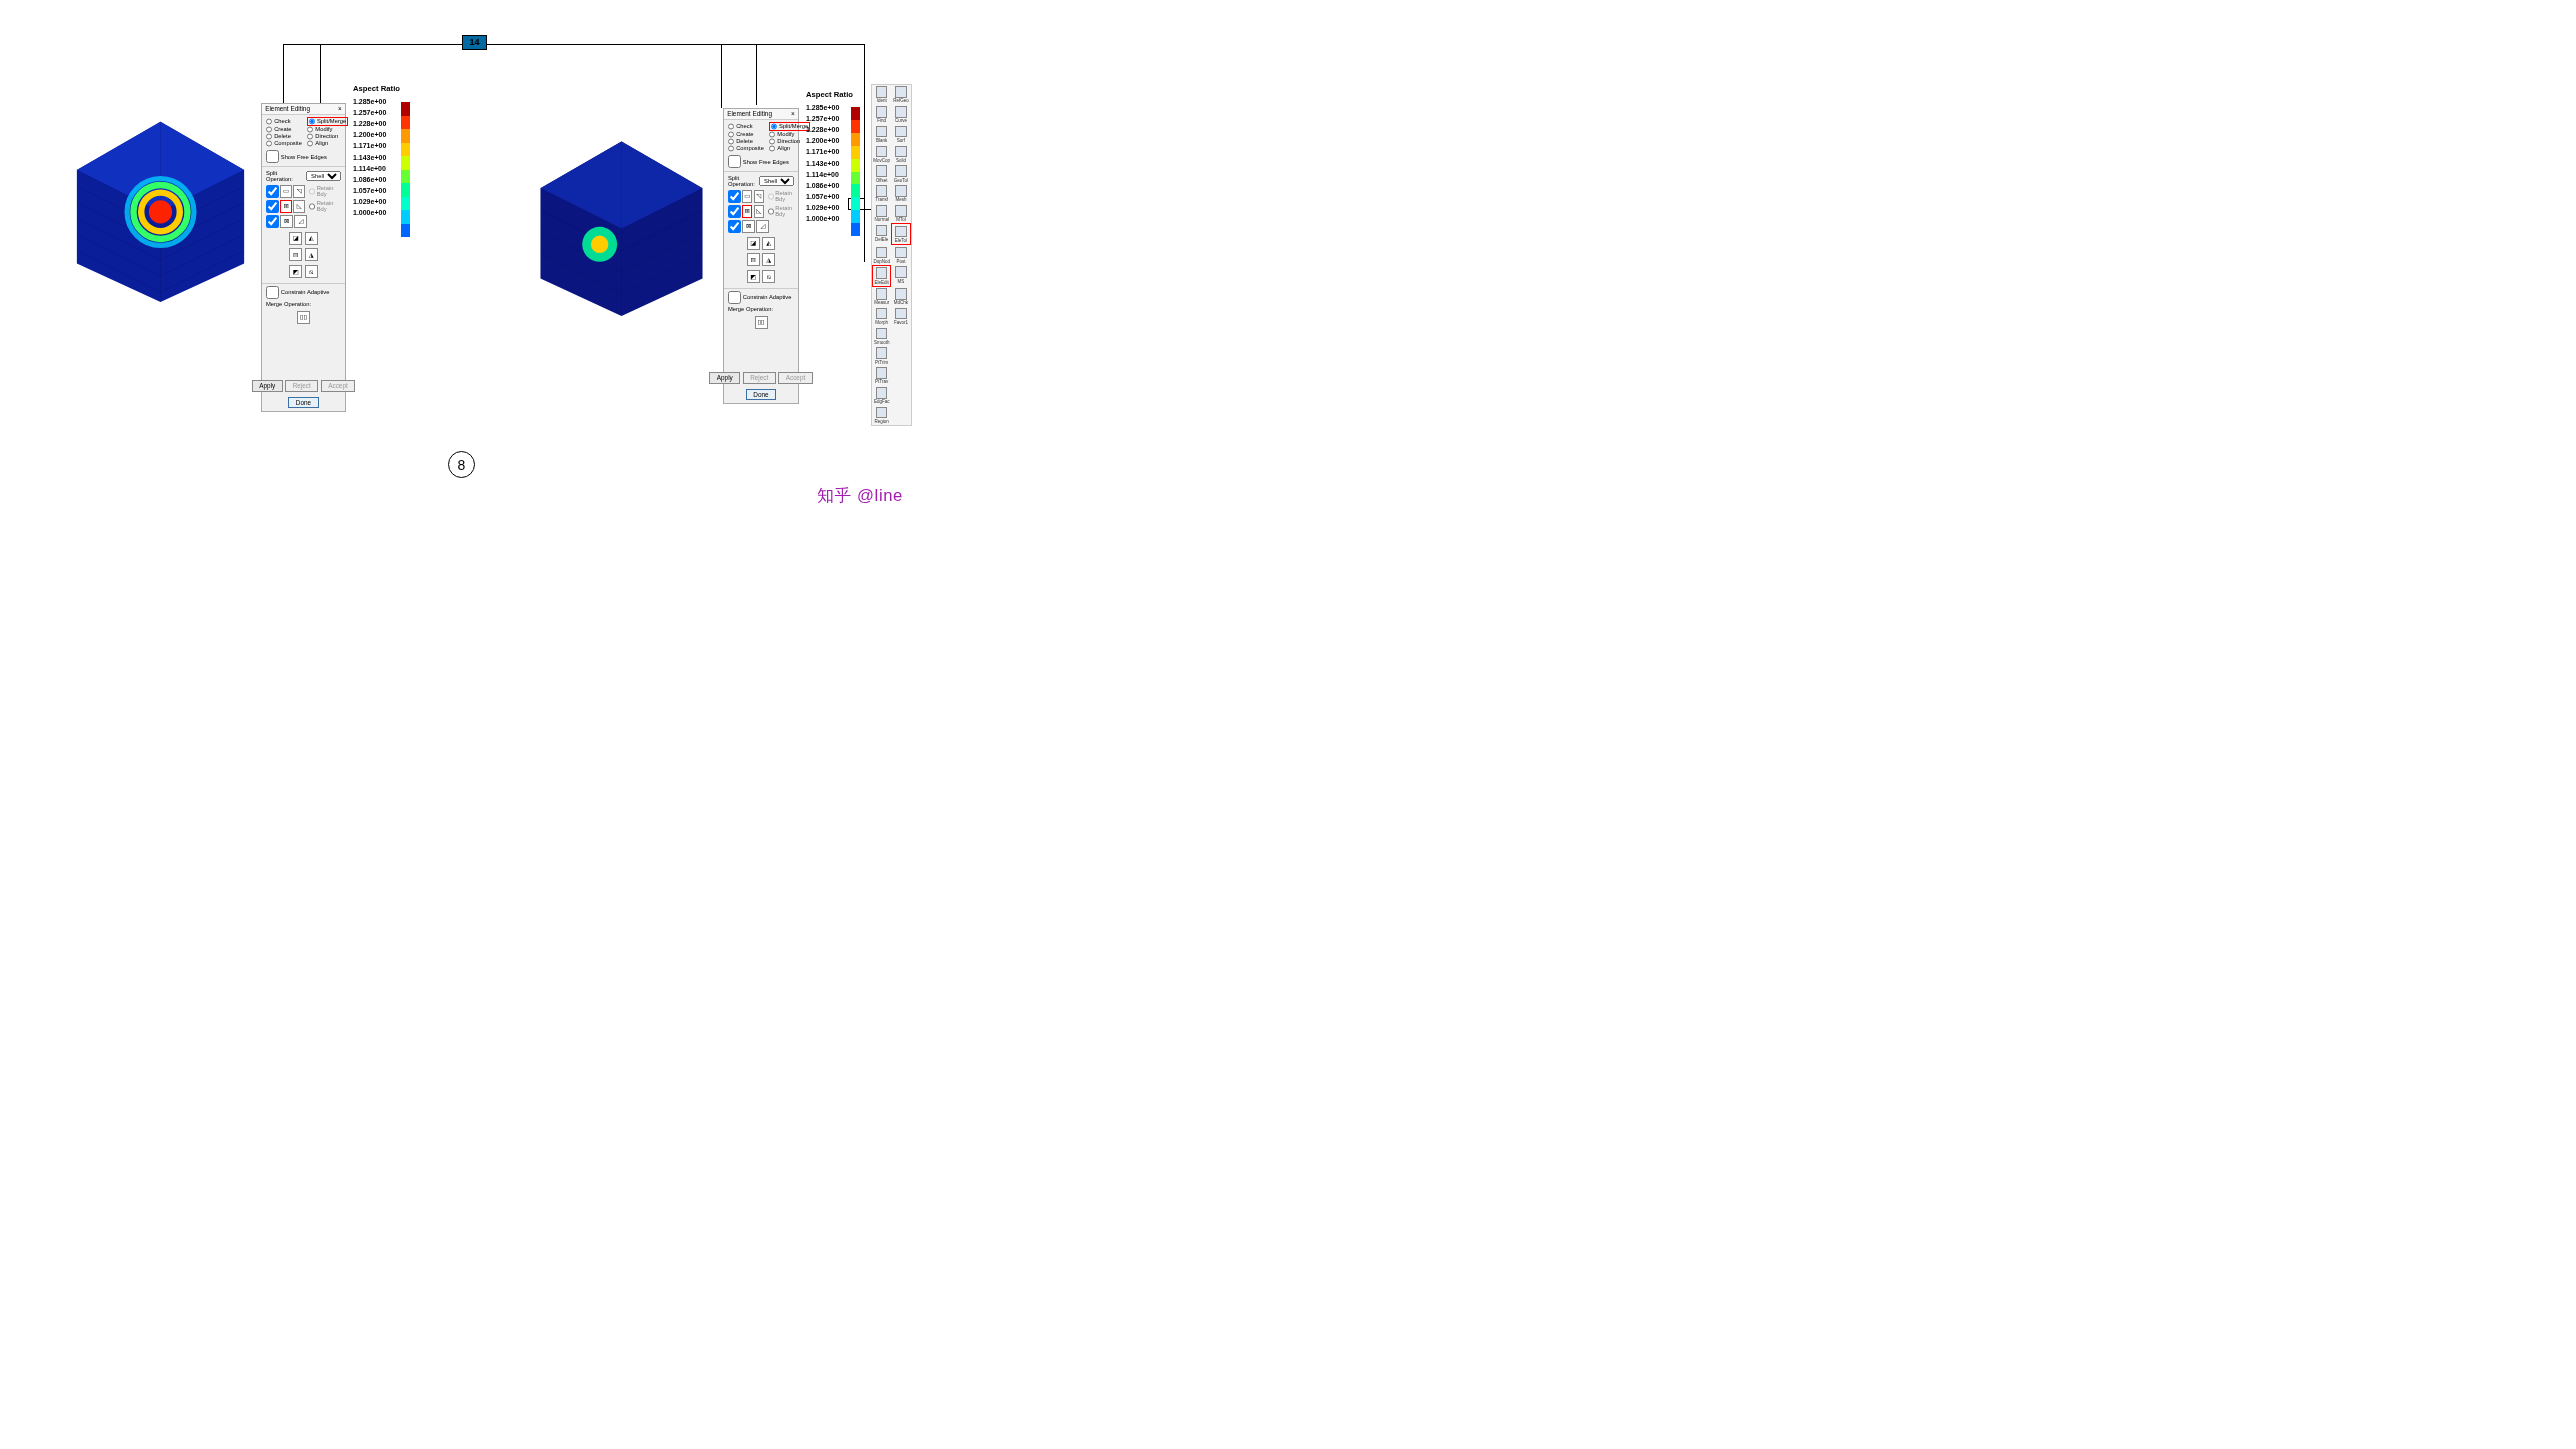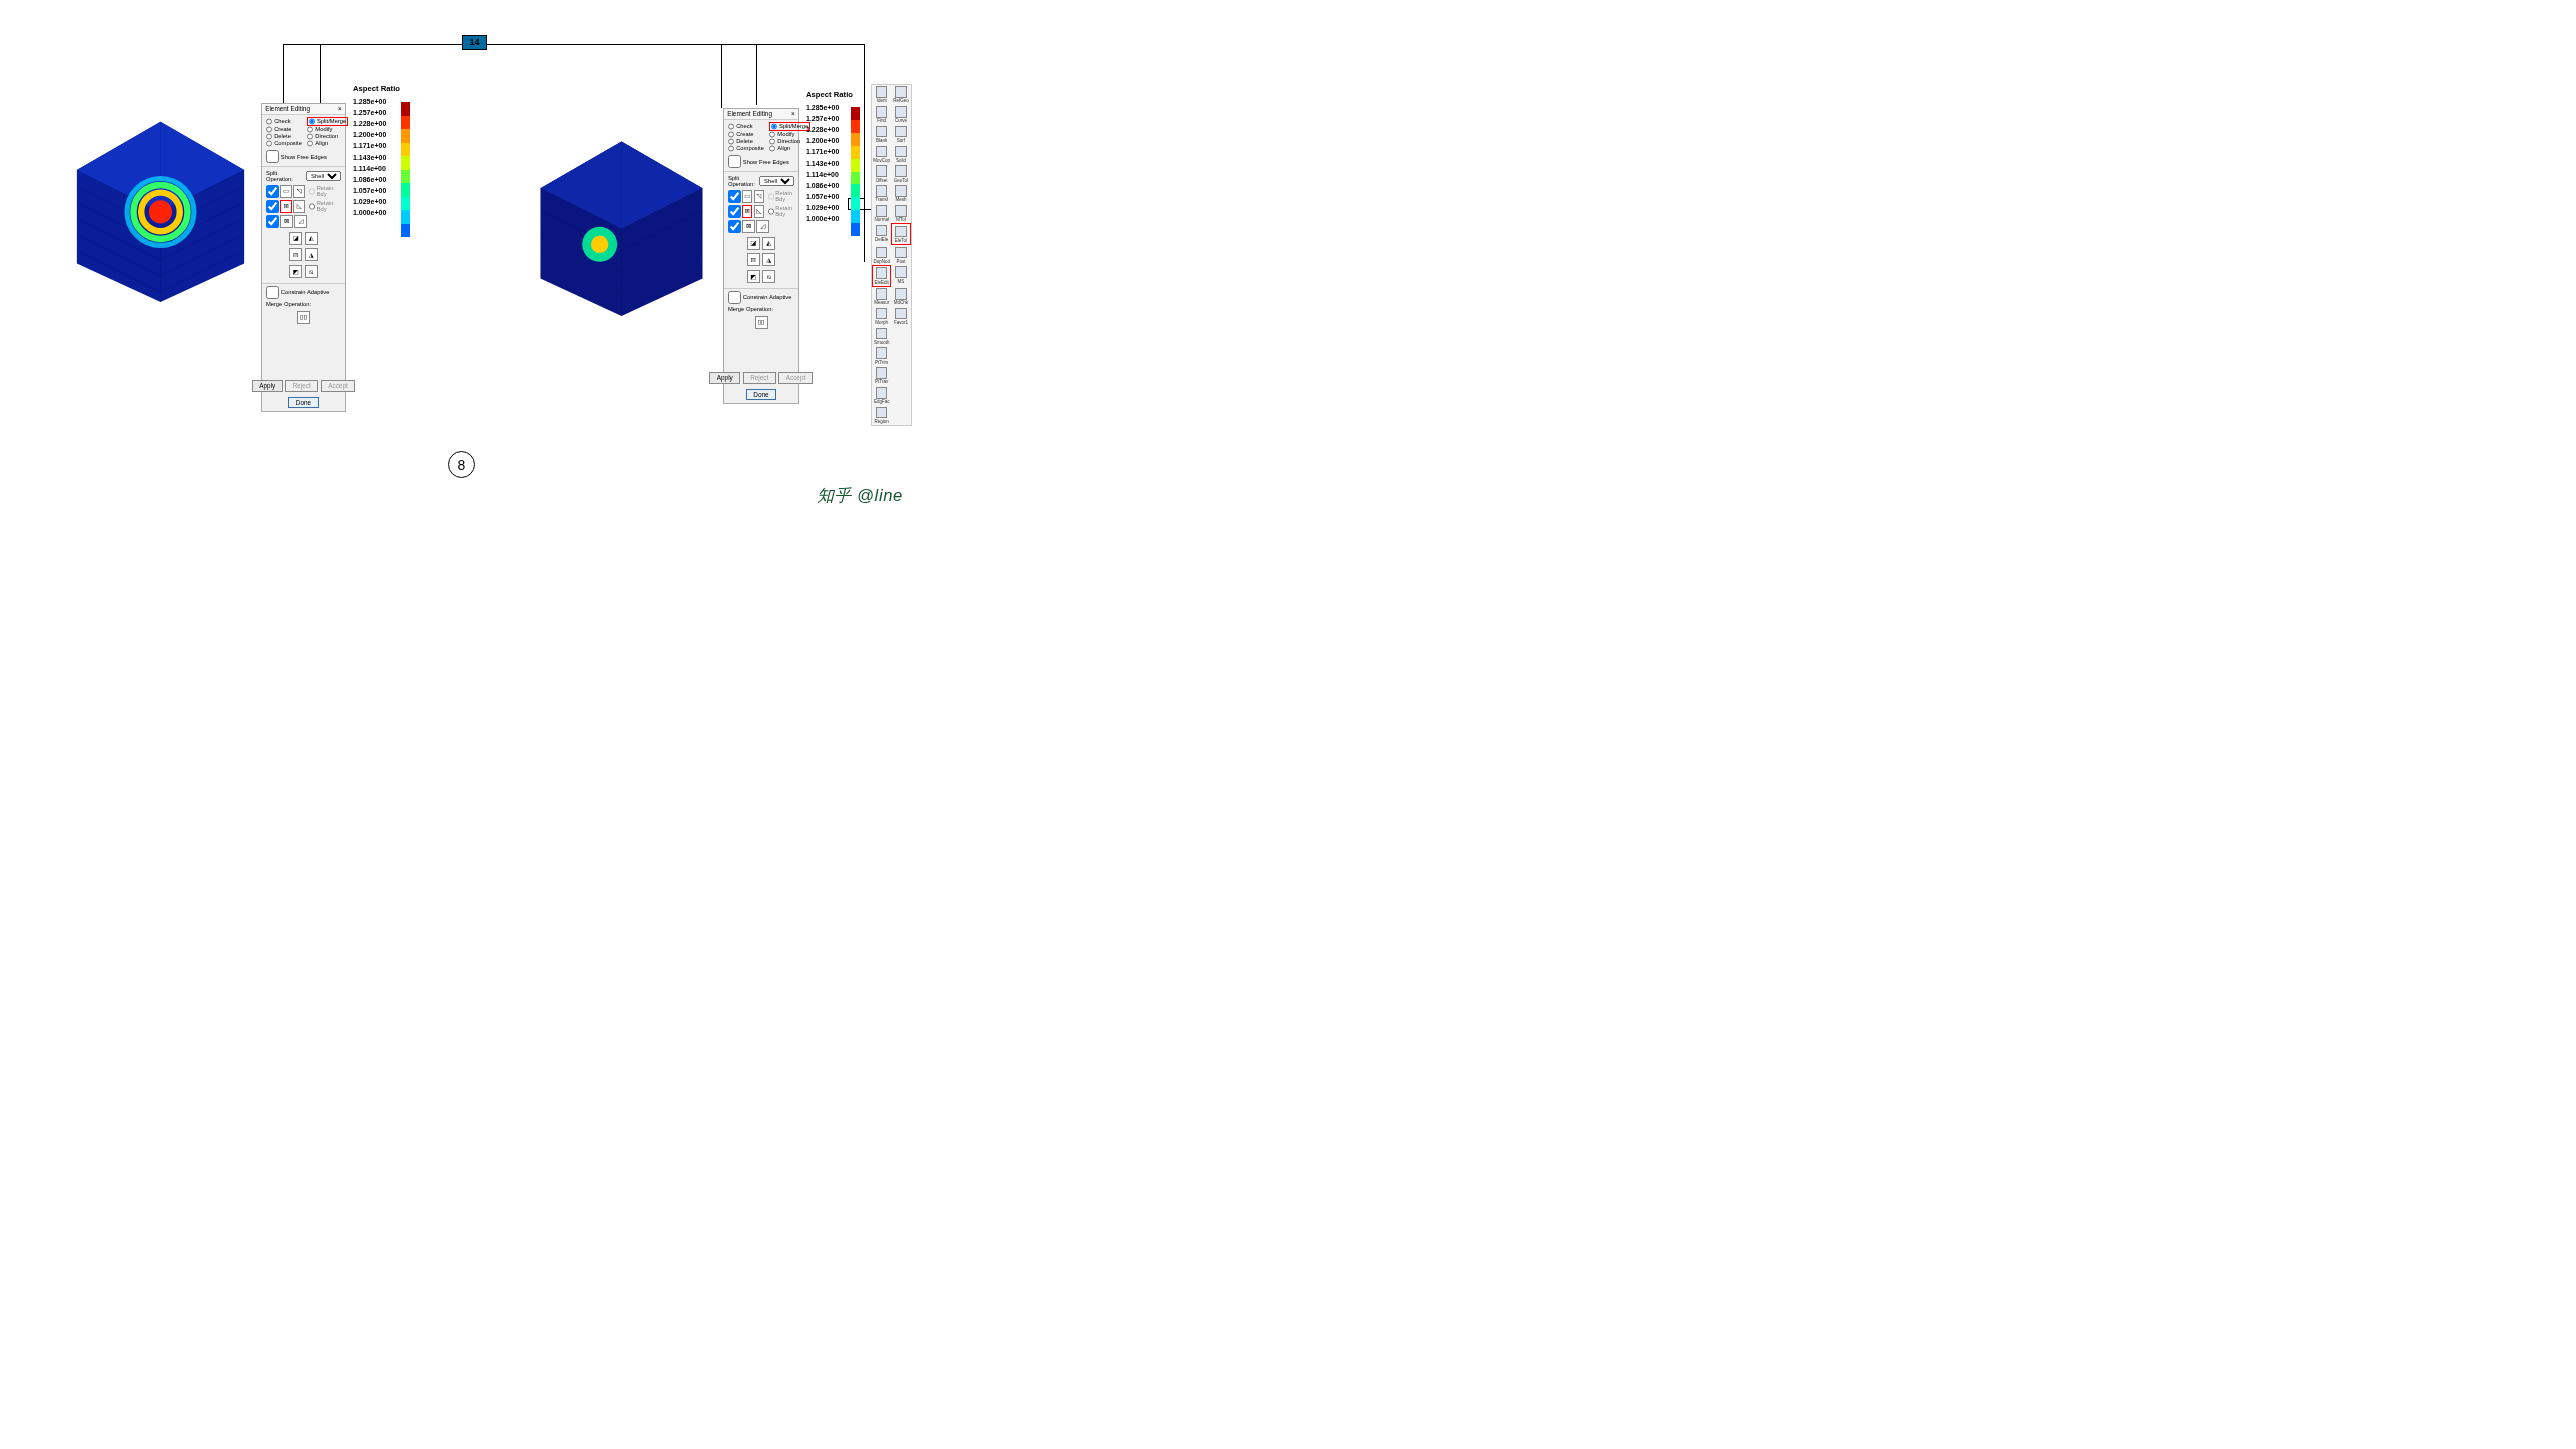--- a/index.html
+++ b/index.html
@@ -31,21 +31,21 @@
   .legend-seg { width: 9px; flex:1; }
   .toolboxcol { position: absolute; display: grid; grid-template-columns: 1fr 1fr; gap: 0; background:#f4f4f4; border:0.6px solid #ccc;}
   .tool-item { width: 19.3px; display:flex; flex-direction:column; align-items:center; padding:1.3px 0; font-size:4.5px; color:#333; border-bottom: 0; }
   .tool-item.sel { border:1.3px solid red; }
   .tool-icon { width:11.6px; height:11.6px; background:#dde6f0; border:0.6px solid #888; margin-bottom:0.6px; }
   .callout-box { position:absolute; border:1px solid #000; background:#0369a1; padding:1.3px 6.4px; font-size:9px; font-weight:bold;}
   .callout-line-h { position:absolute; height:1px; background:#000;}
   .callout-line-v { position:absolute; width:1px; background:#000;}
   .step-circle { position:absolute; width:27px; height:27px; border:1.3px solid #000; border-radius:50%; display:flex; align-items:center; justify-content:center; font-size:14px;}
   .mesh-img { position:absolute; }
-  .watermark { position:absolute; right:13px; bottom:7.7px; font-size:16.7px; color:#14532d; font-style:italic; letter-spacing:0.6px; font-weight:300;}
+  .watermark { position:absolute; right:13px; bottom:7.7px; font-size:16.7px; color:#a21caf; letter-spacing:0.6px; font-weight:300;}
   .sep { height:0.6px; background:#ccc; margin: 1.3px 0;}
   .merge-lbl { padding:1.3px 3.9px; font-size:5.8px;}
   .centered-icons { display:flex; justify-content:center; gap:2.6px; padding:1.9px 0;}
 </style>
 </head>
 <body>
 
 <div class="callout-line-h" style="left:283px; top:44px; width:438px;"></div>
 <div class="callout-line-v" style="left:283px; top:44px; height:62px;"></div>
 <div class="callout-line-v" style="left:320px; top:44px; height:61px;"></div>

